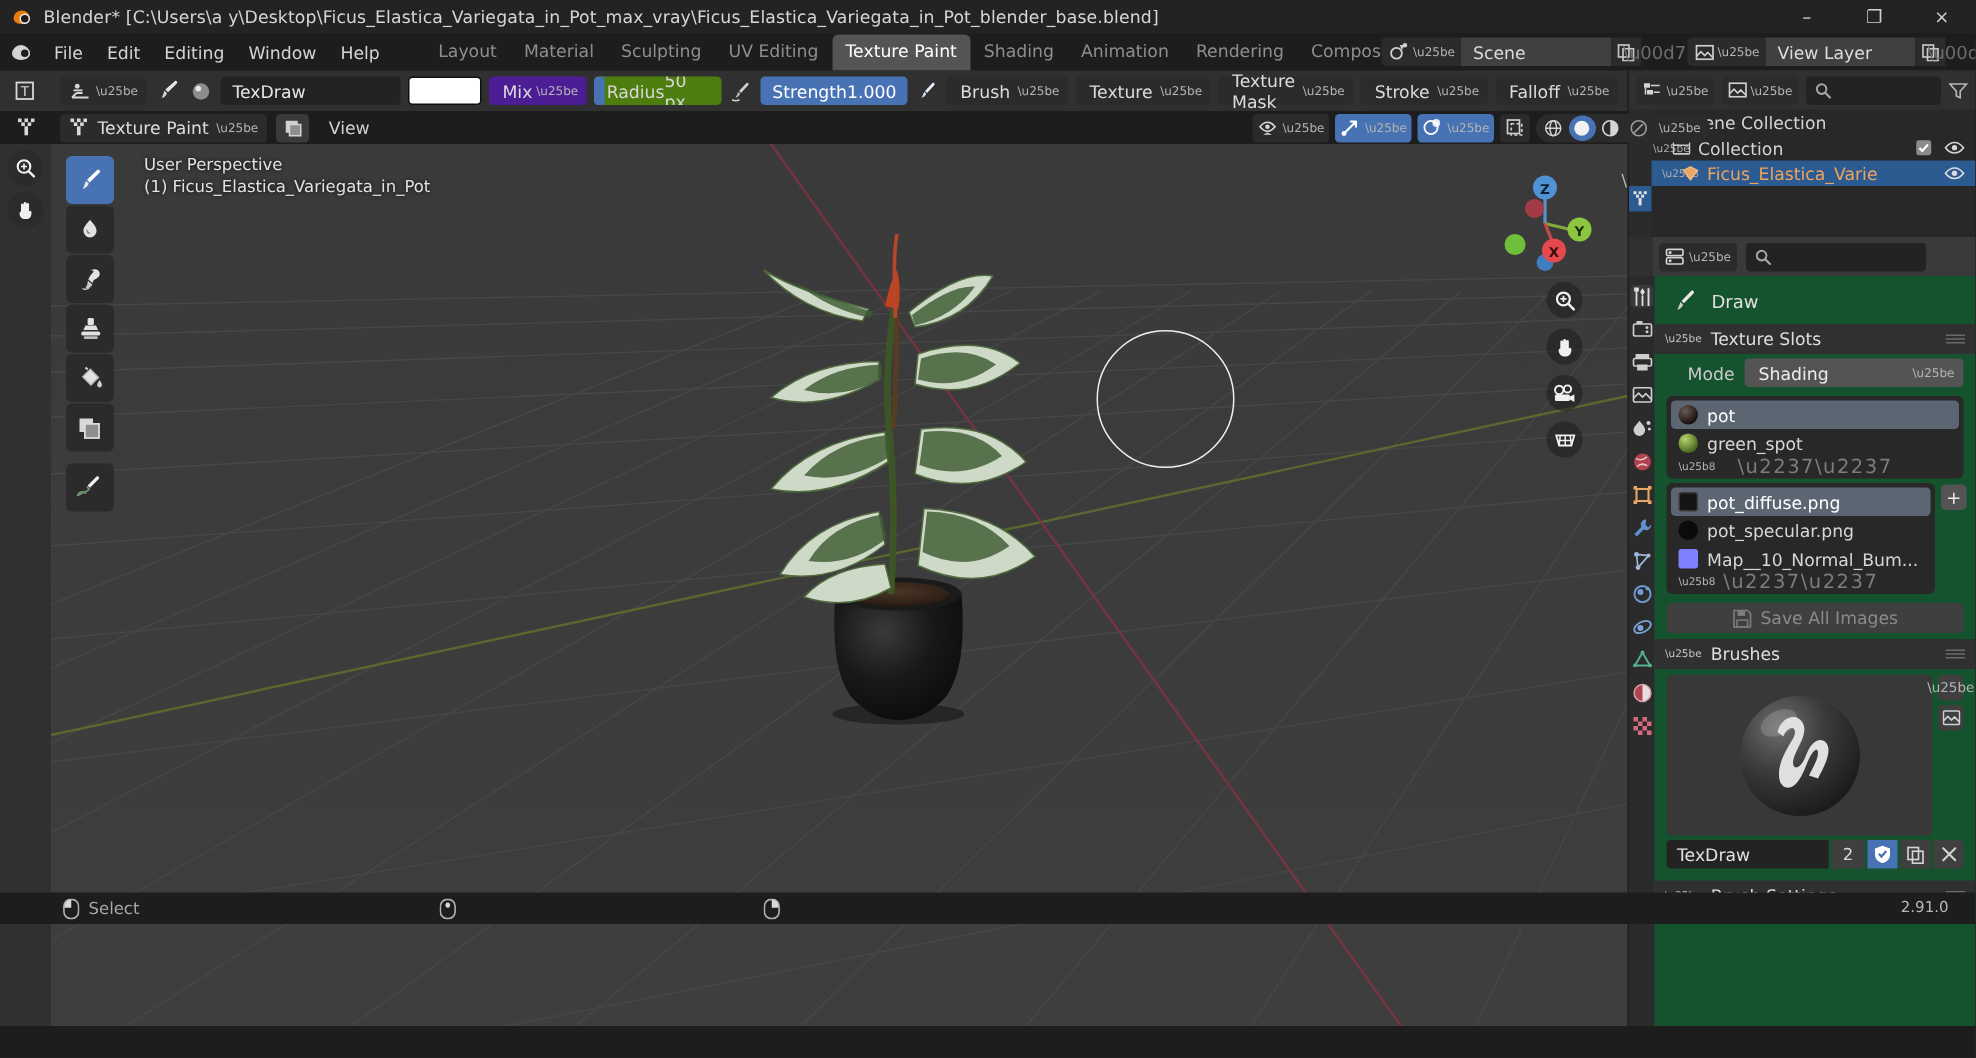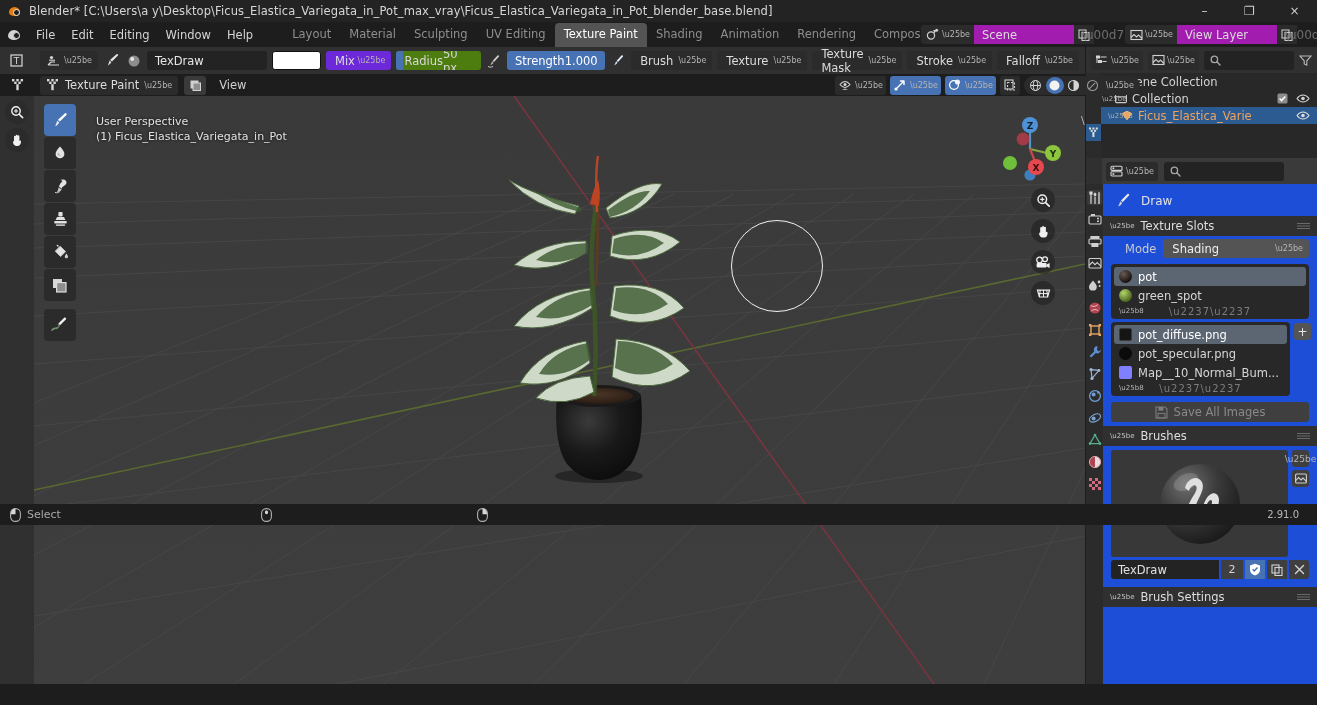--- a/index.html
+++ b/index.html
@@ -3,21 +3,21 @@
 <meta charset="utf-8">
 <style>
   * { box-sizing: border-box; margin: 0; padding: 0; }
   html, body {
     width: 1317px; height: 705px;
     background: #1d1d1d;
     font-family: "DejaVu Sans", "Liberation Sans", sans-serif;
     font-size: 11px; color: #e5e5e5;
     overflow: hidden;
   }
-  #app { position: relative; width: 1317px; height: 525px; }
+  #app { position: relative; width: 1317px; height: 616px; }
 
   
   #titlebar {
     position: absolute; left:0; top:0; width:1317px; height:22px;
     background:#232323; display:flex; align-items:center;
   }
   #titlebar .blender-logo { width:14px; height:14px; margin:0 7px 0 8px; position:relative; flex:none; }
   #titlebar .blender-logo::before{
     content:""; position:absolute; left:1px; top:3px; width:11px; height:9px;
     border-radius:50% 50% 50% 50%/60% 60% 40% 40%;
@@ -57,21 +57,21 @@
   }
   .ws-tab.active { background:#545454; color:#ffffff; }
   .ws-add { color:#9a9a9a; font-size:13px; padding:3px 8px; }
   #scene-block { position:absolute; right:205px; top:3px; display:flex; align-items:center; height:19px; }
   #viewlayer-block { position:absolute; right:2px; top:3px; display:flex; align-items:center; height:19px; }
   .id-dropicon {
     background:#2b2b2b; border-radius:3px 0 0 3px; height:19px;
     display:flex; align-items:center; padding:0 4px 0 5px; gap:2px;
   }
   .id-field {
-    background:#a21caf; height:19px; display:flex; align-items:center;
+    background:#404040; height:19px; display:flex; align-items:center;
     padding:0 8px; font-size:11.5px; color:#dcdcdc; min-width:100px;
   }
   .id-btn {
     background:#2b2b2b; height:19px; width:20px; display:flex;
     align-items:center; justify-content:center; color:#c8c8c8;
   }
   .id-x { height:19px; width:18px; display:flex; align-items:center; justify-content:center; color:#6e6e6e; font-size:12px; }
 
   
   #toolheader {
@@ -80,21 +80,21 @@
   }
   .hdr-btn { background:#2b2b2b; border-radius:3px; height:19px;
     display:flex; align-items:center; padding:0 6px; gap:3px; color:#d4d4d4; font-size:11.5px; }
   .hdr-icon-btn { background:transparent; width:20px; height:20px; display:flex; align-items:center; justify-content:center; }
   .brushname {
     background:#232323; border-radius:3px; height:19px; min-width:120px;
     display:flex; align-items:center; padding:0 8px; font-size:11.5px; color:#e6e6e6;
   }
   .colorswatch { width:70px; height:19px; background:#ffffff; border-radius:3px; border:1px solid #101010; }
   .blendmode {
-    background:#6d28d9; border-radius:3px; height:19px; width:88px;
+    background:#4c1d95; border-radius:3px; height:19px; width:88px;
     display:flex; align-items:center; justify-content:space-between;
     padding:0 6px 0 9px; font-size:11.5px; color:#dcdcdc;
   }
   .slider {
     border-radius:3px; height:19px; display:flex; align-items:center;
     justify-content:space-between; padding:0 8px; font-size:11.5px; position:relative; overflow:hidden;
   }
   .slider .lbl { z-index:2; }
   .slider .val { z-index:2; }
   .slider-radius { width:115px; background:#4d7c0f; color:#d8d8d8; }
@@ -128,21 +128,21 @@
   .shade-o { width:18px; height:17px; border-radius:50%; display:flex; align-items:center; justify-content:center; }
   .shade-o.sel { background:#4772b3; }
 
   
   #viewport {
     position:absolute; left:34px; top:96px; width:1051px; height:588px;
     background:#3b3b3b; overflow:hidden;
   }
   #vp-grid { position:absolute; inset:0; }
   #vp-overlay-text {
-    position:absolute; left:62px; top:18px; font-size:11px; color:#e2e2e2;
+    position:absolute; left:62px; top:6px; font-size:11px; color:#e2e2e2;
     line-height:15px; text-shadow:0 0 3px rgba(0,0,0,.85); z-index:4;
   }
   
   #brush-cursor {
     position:absolute; left:697px; top:124px; width:92px; height:92px;
     border:1.3px solid #ffffff; border-radius:50%; z-index:5; opacity:.92;
   }
 
   
   #navgizmo { position:absolute; right:18px; top:16px; width:74px; height:74px; z-index:6; }
@@ -206,21 +206,21 @@
     display:flex; align-items:center; padding:0 6px; gap:4px;
   }
   #prop-tabs {
     position:absolute; left:0; top:26px; width:17px; bottom:0;
     background:#2b2b2b; display:flex; flex-direction:column; align-items:center; padding-top:6px; gap:7px;
   }
   .ptab { width:15px; height:15px; display:flex; align-items:center; justify-content:center; }
   .ptab.active { background:#3a3a3a; border-radius:3px; }
   #prop-body {
     position:absolute; left:17px; top:26px; right:0; bottom:0;
-    background:#1d4ed8; overflow:hidden; padding-top:4px;
+    background:#14532d; overflow:hidden; padding-top:4px;
   }
   .pbrush-title { display:flex; align-items:center; gap:8px; padding:4px 8px 6px 10px; font-size:12px; color:#e0e0e0; }
   .panel-head {
     display:flex; align-items:center; gap:6px; height:20px;
     padding-left:7px; font-size:11.5px; color:#dedede; background:#303030;
   }
   .panel-head .tri { font-size:7px; color:#c5c5c5; }
   .grip { margin-left:auto; margin-right:7px; width:13px; height:8px; opacity:.45; }
   .row { display:flex; align-items:center; gap:7px; padding:3px 8px 3px 8px; }
   .row-label { font-size:11.5px; color:#cacaca; }
@@ -234,21 +234,21 @@
   }
   .list-row {
     height:19px; display:flex; align-items:center; gap:6px;
     padding:0 5px; font-size:11.5px; color:#d6d6d6; border-radius:3px;
   }
   .list-row.sel { background:#5c6672; color:#ffffff; }
   .thumb { width:13px; height:13px; border-radius:50%; flex:none; }
   .thumb.sq { border-radius:2px; }
   .list-foot { height:12px; display:flex; align-items:center; justify-content:center; position:relative; }
   .list-foot .tri { position:absolute; left:5px; font-size:7px; color:#b5b5b5; }
-  .dots { letter-spacing:1px; font-size:10px; color:#7d7d7d; }
+  .dots { letter-spacing:1px; font-size:13px; color:#7d7d7d; }
   .plusbtn {
     width:17px; height:17px; background:#545454; border-radius:3px;
     display:flex; align-items:center; justify-content:center; color:#e8e8e8; font-size:12px;
   }
   .wide-btn {
     margin:6px 8px 2px; height:20px; background:#3f3f3f; border-radius:3px;
     display:flex; align-items:center; justify-content:center; gap:6px;
     font-size:11.5px; color:#8a8a8a;
   }
   .brush-preview-wrap { margin:4px 8px 0 8px; display:flex; gap:4px; }
@@ -269,21 +269,21 @@
   .brush-count { background:#3f3f3f; height:19px; min-width:22px; display:flex; align-items:center; justify-content:center; font-size:11px; color:#d8d8d8; }
   .brush-ibtn { background:#3f3f3f; height:19px; width:20px; display:flex; align-items:center; justify-content:center; }
   .brush-ibtn.blue { background:#4772b3; }
 
   
   #statusbar {
     position:absolute; left:0; bottom:0; width:1317px; height:21px;
     background:#1d1d1d; display:flex; align-items:center; padding:0 10px;
     font-size:11px; color:#a8a8a8;
   }
-  .sb-item { display:flex; align-items:center; gap:6px; }
+  .sb-item { display:flex; align-items:center; gap:6px;margin-left:32px; }
   #sb-version { margin-left:auto; color:#b8b8b8; font-size:10px; padding-right:8px; }
 
   svg { display:block; }
 </style>
 </head>
 <body>
 
 <div id="app">
 
   <div id="titlebar">

